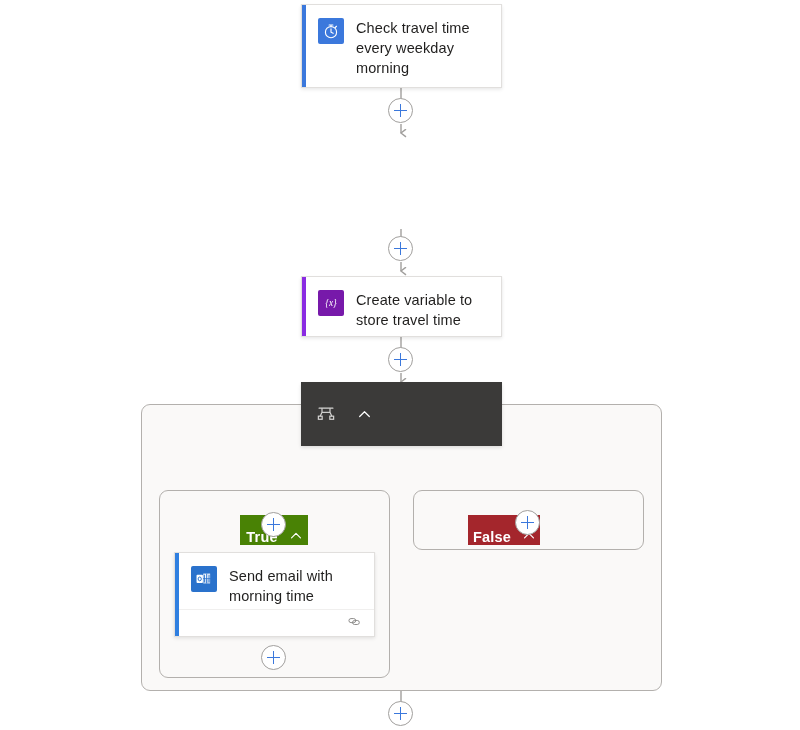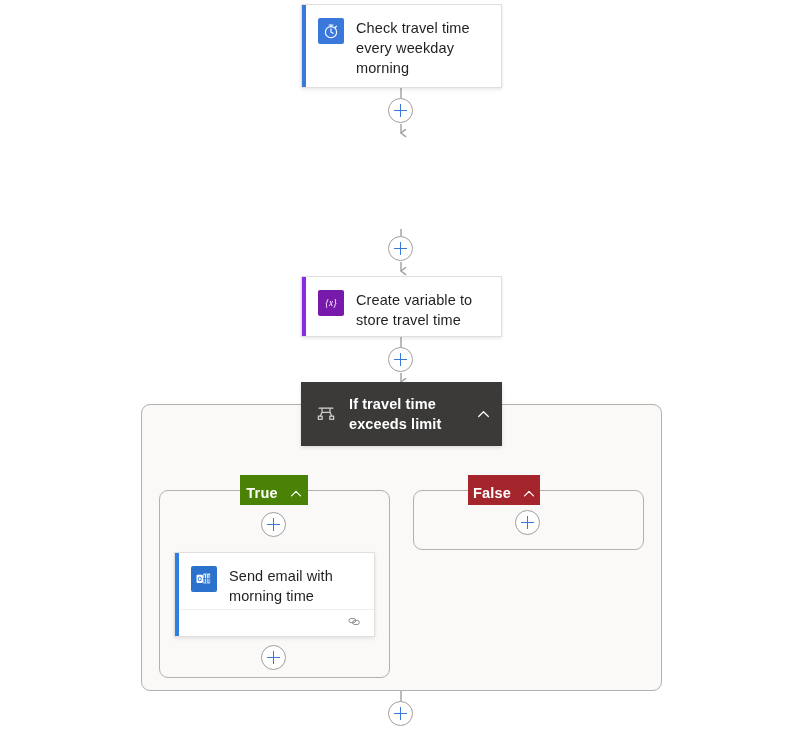--- a/index.html
+++ b/index.html
@@ -132,25 +132,26 @@
     border: 1px solid #b3b0ad;
     border-radius: 9px;
     background: transparent;
     box-sizing: border-box;
   }
 
   
   .branch-label {
     position: absolute;
     display: flex;
-    align-items: flex-start;
-    justify-content: center;
-    box-sizing: border-box;
-    padding: 10px 11px;
+    align-items: flex-end;
+    justify-content: center;
+    box-sizing: border-box;
+    padding: 0 11px;
     height: 30px;
+    margin-top: 40px;
   }
   .branch-label .txt {
     font-size: 14.5px;
     font-weight: 700;
     color: #ffffff;
     letter-spacing: .2px;
   }
   .branch-label .chev { margin-left: 12px; }
   .branch-true  { background: #498205; }
   .branch-false { background: #a4262c; }
@@ -264,21 +265,20 @@
         <g fill="none" stroke="#d6d5d4" stroke-width="1.3">
           <path d="M3.4 4.6 L18.6 4.6" stroke-linecap="round"></path>
           <path d="M6.6 4.6 L6.6 9.2 M15.4 4.6 L15.4 9.2"></path>
           <path d="M6.6 9.2 L15.4 9.2"></path>
           <path d="M6.6 9.2 L4.6 13.4 M15.4 9.2 L17.4 13.4"></path>
           <rect x="2.6" y="13.4" width="4.2" height="3.4"></rect>
           <rect x="15.2" y="13.4" width="4.2" height="3.4"></rect>
         </g>
       </svg>
     </div>
-    <div class="cond-title">If travel time exceeds limit</div>
     <div class="chev">
       <svg width="13" height="13" viewBox="0 0 14 14" aria-hidden="true">
         <path d="M1.8 9.2 L7 4 L12.2 9.2" fill="none" stroke="#ffffff" stroke-width="1.3" stroke-linecap="round" stroke-linejoin="round"></path>
       </svg>
     </div>
   </div>
 
   <div class="branch-label branch-true" style="left:240px; top:475px; width:68px;">
     <span class="txt">True</span>
     <span class="chev">

